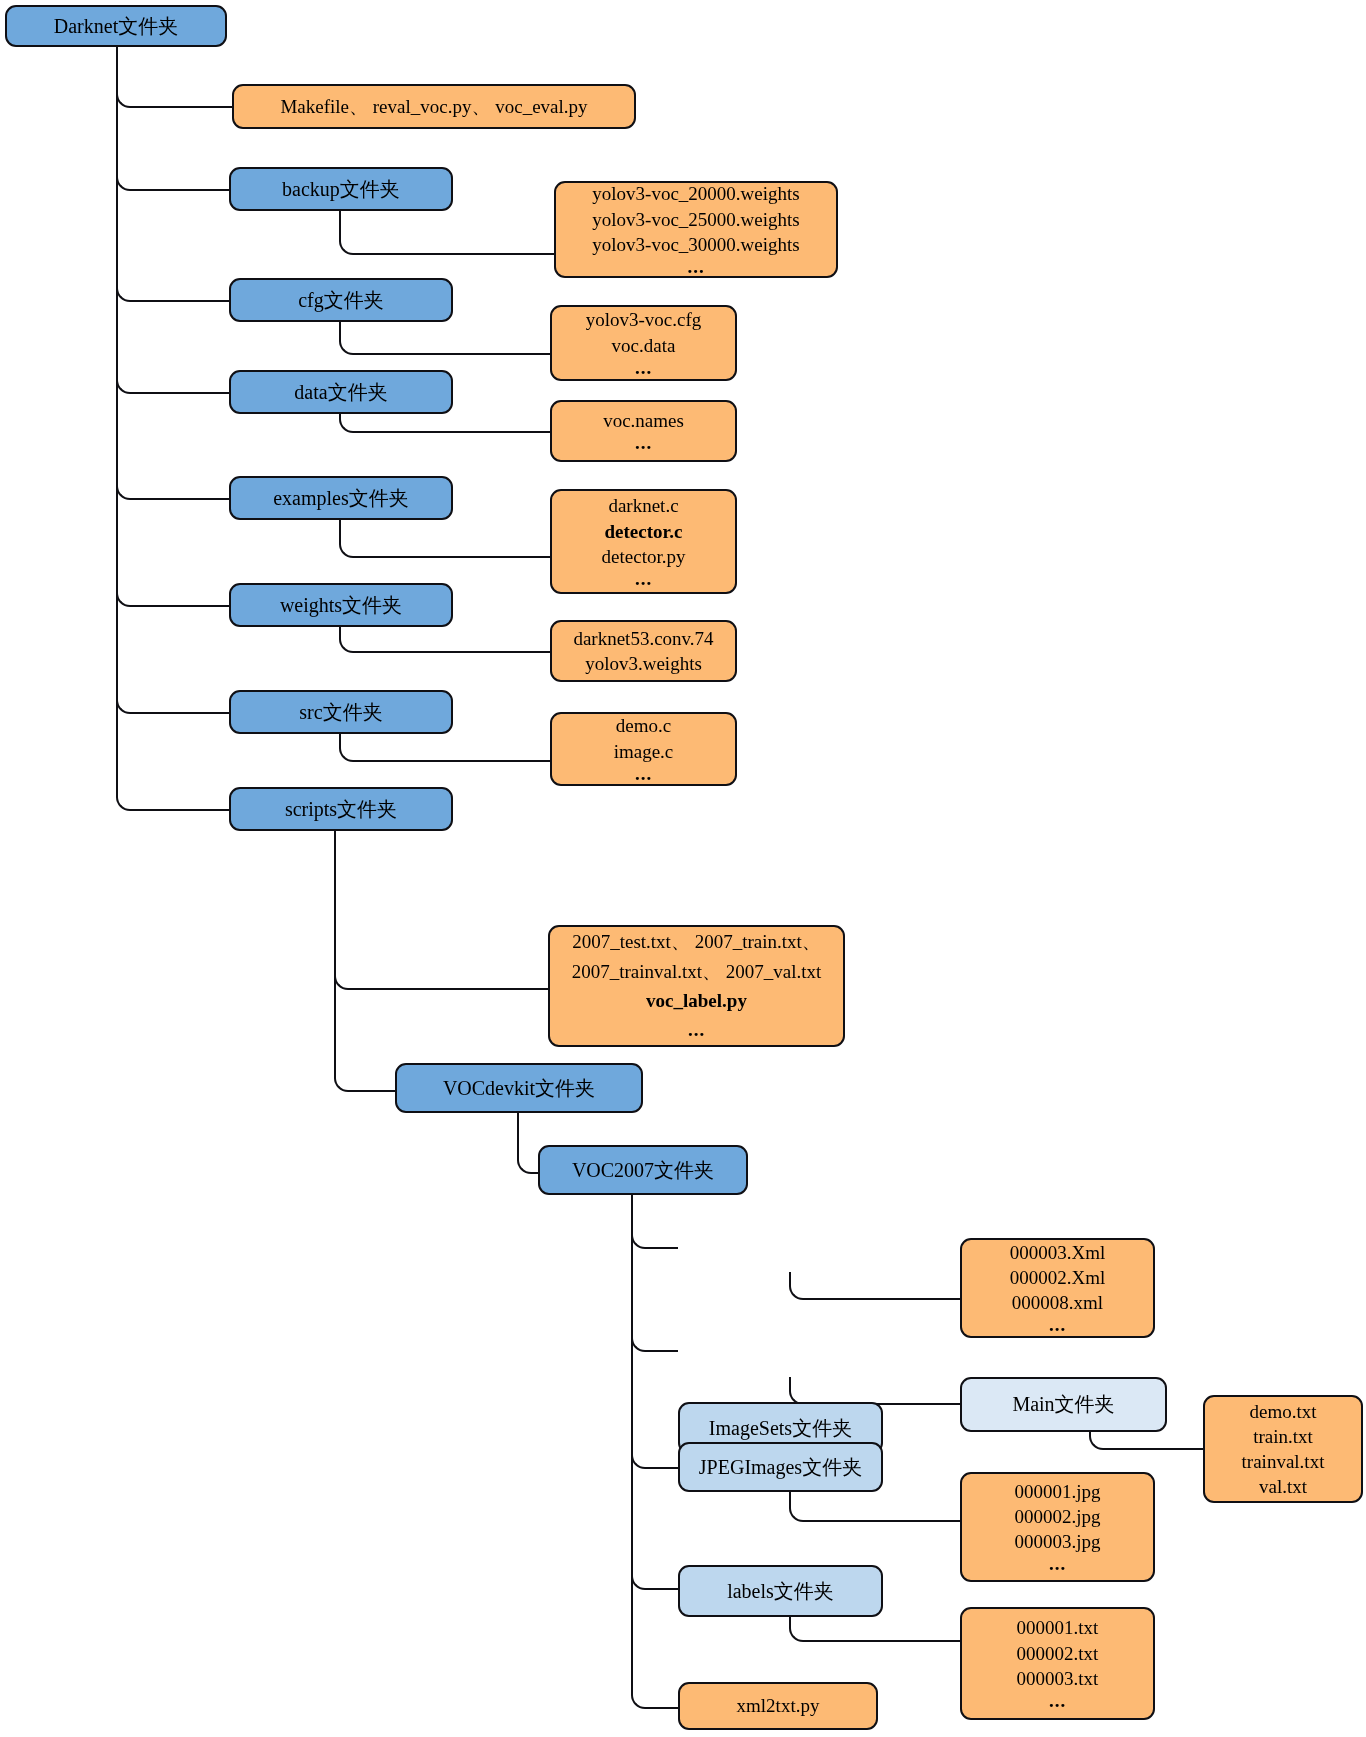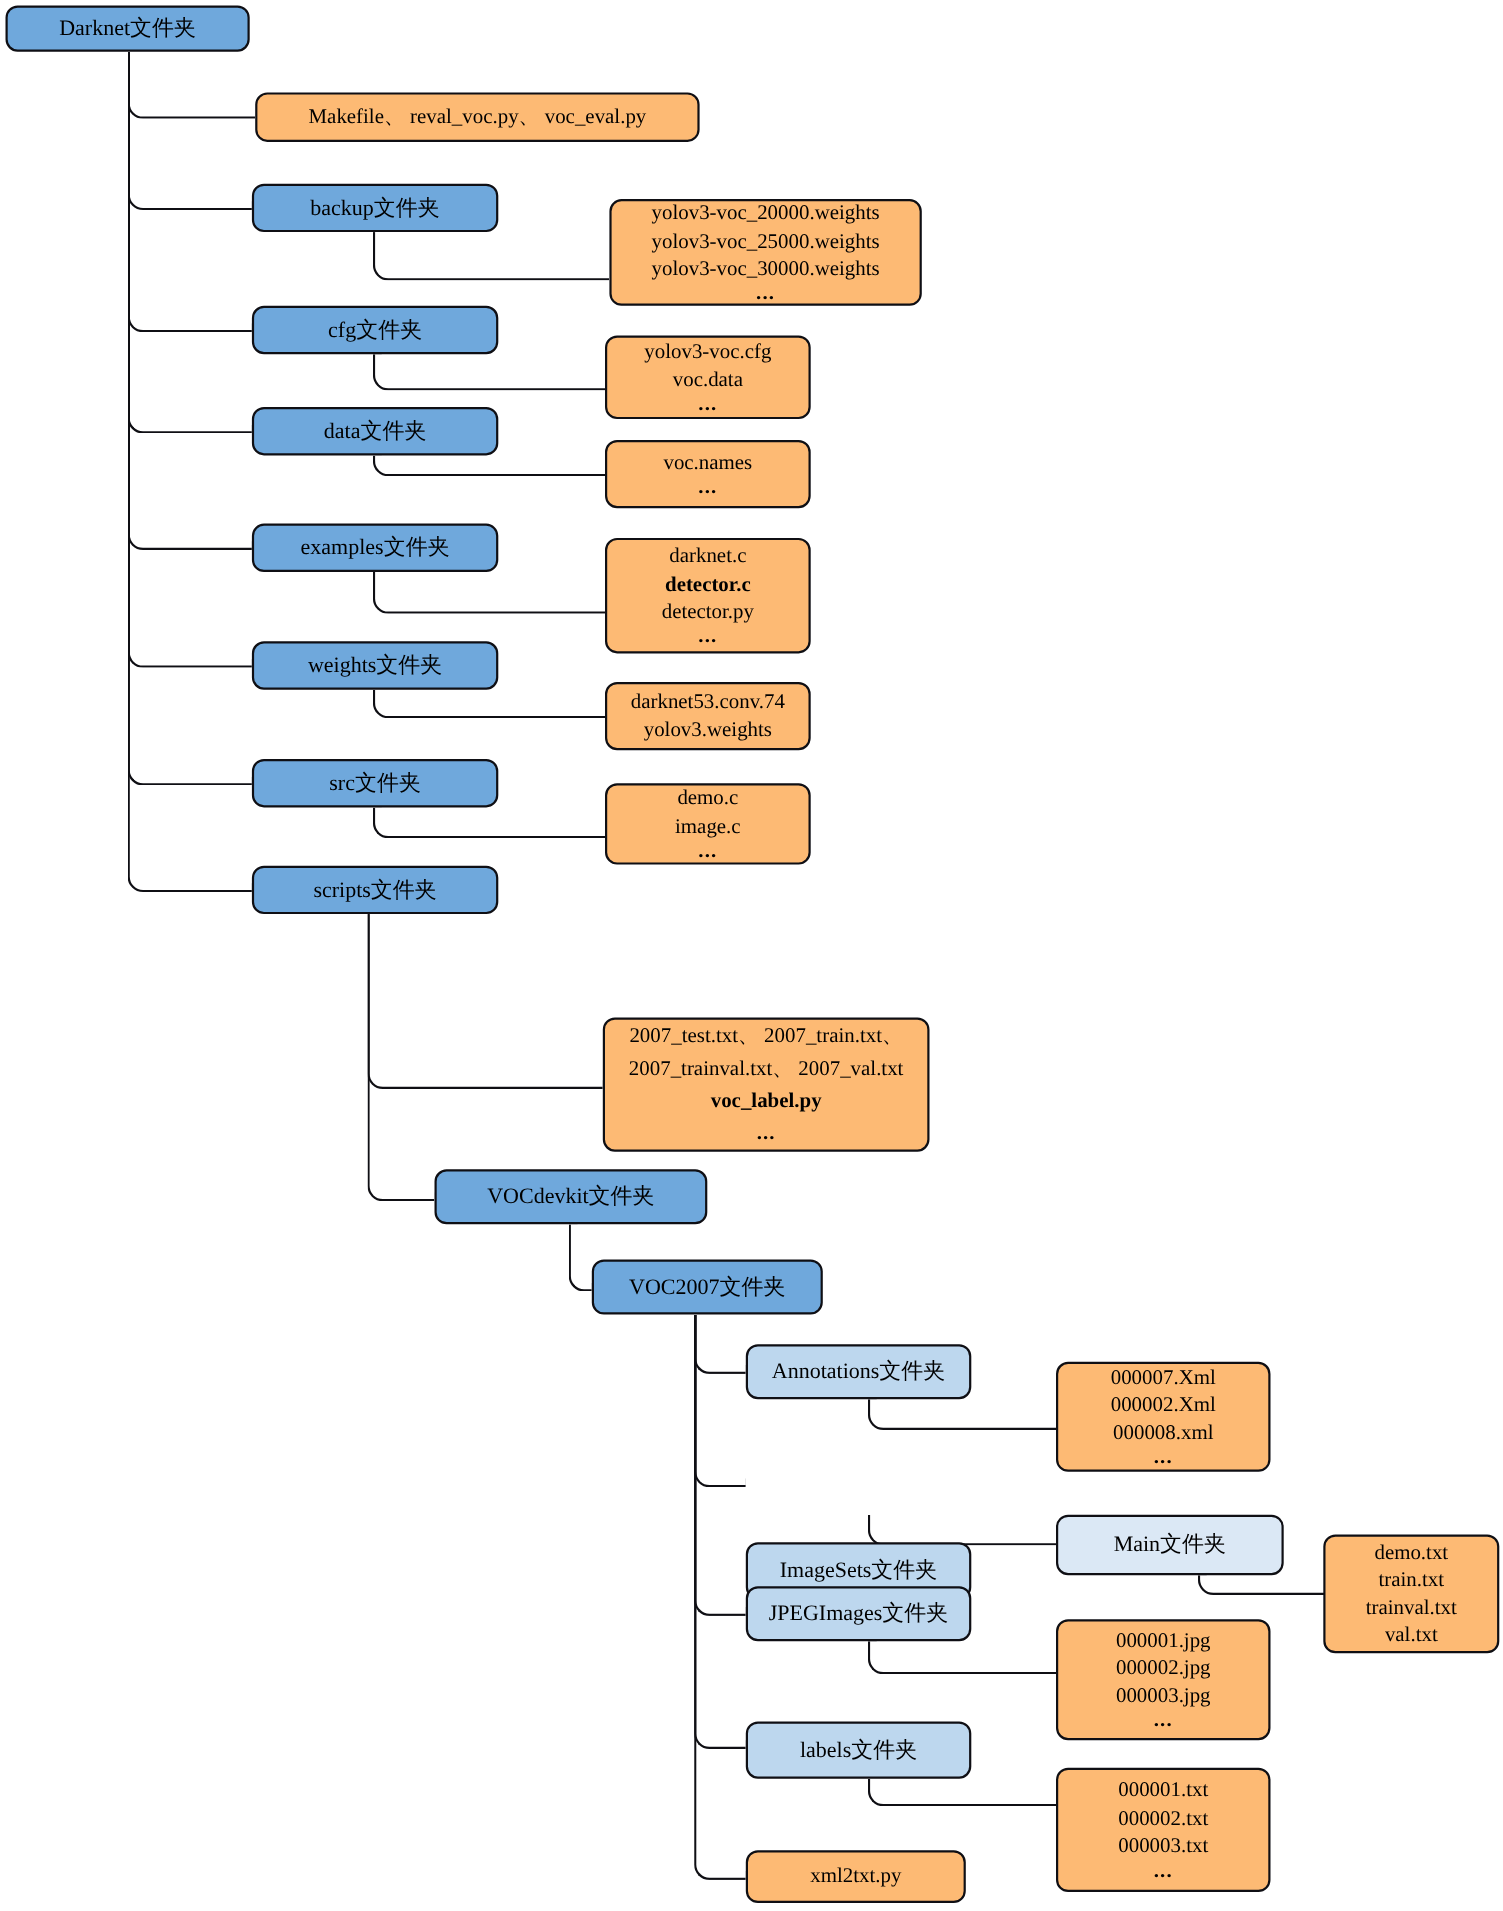--- a/index.html
+++ b/index.html
@@ -140,24 +140,23 @@
     <div class="file-line">2007_test.txt、 2007_train.txt、</div>
     <div class="file-line">2007_trainval.txt、 2007_val.txt</div>
     <div class="file-line bold">voc_label.py</div>
     <div class="file-line dots">...</div>
   </div>
 
   <div class="node folder" style="left:395px;top:1063px;width:248px;height:50px">VOCdevkit文件夹</div>
 
   <div class="node folder" style="left:538px;top:1145px;width:210px;height:50px">VOC2007文件夹</div>
 
-  <div class="node folder-light" style="left:678px;top:1222px;width:205px;height:50px">Annotations文件夹</div>
 
   <div class="node file" style="left:960px;top:1238px;width:195px;height:100px">
-    <div class="file-line">000007.Xml</div>
+    <div class="file-line">000003.Xml</div>
     <div class="file-line">000002.Xml</div>
     <div class="file-line">000008.xml</div>
     <div class="file-line dots">...</div>
   </div>
 
   <div class="node folder-light" style="left:678px;top:1402px;width:205px;height:52px">ImageSets文件夹</div>
 
   <div class="node folder-lighter" style="left:960px;top:1377px;width:207px;height:55px">Main文件夹</div>
 
   <div class="node file" style="left:1203px;top:1395px;width:160px;height:108px">

